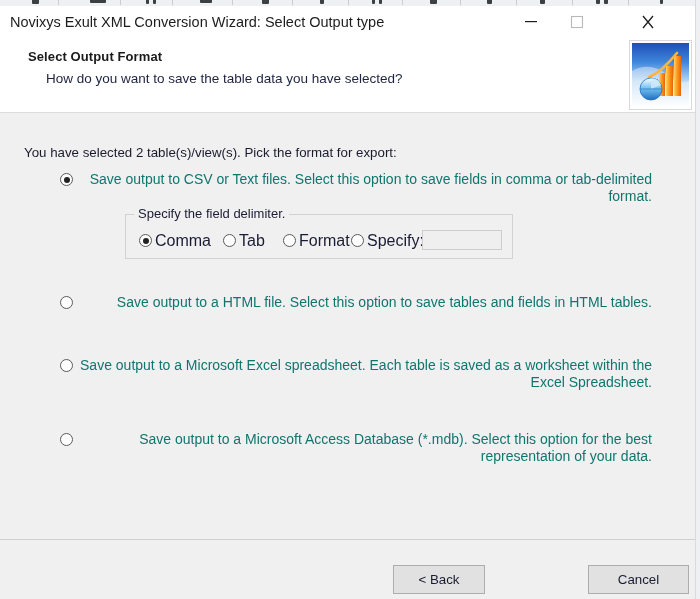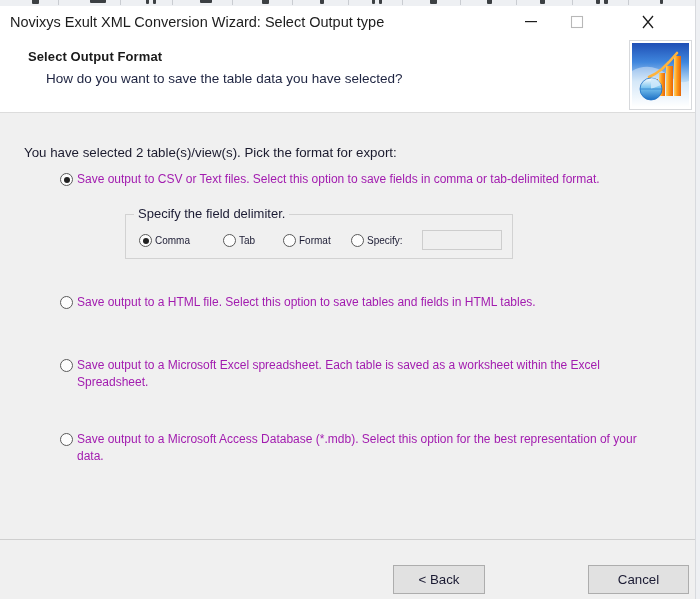--- a/index.html
+++ b/index.html
@@ -151,24 +151,25 @@
     content: "";
     position: absolute;
     left: 2.5px; top: 2.5px;
     width: 6px; height: 6px;
     border-radius: 50%;
     background: #222222;
   }
   .opt .lbl {
     display: block;
     margin-left: 17px;
-    font-size: 12px;
+    font-size: 14px;
     line-height: 17px;
-    color: #a21caf;
+    color: #0f766e;
     width: 575px;
+    text-align: right;
   }
   #opt-csv  { top: 58px; }
   #opt-html { top: 181px; }
   #opt-xls  { top: 244px; }
   #opt-mdb  { top: 318px; }
 
   
   #delim-group {
     position: absolute;
     left: 125px; top: 101px;
@@ -203,21 +204,21 @@
     content: "";
     position: absolute;
     left: 2.5px; top: 2.5px;
     width: 6px; height: 6px;
     border-radius: 50%;
     background: #222222;
   }
   .dopt .lbl {
     display: block;
     margin-left: 16px;
-    font-size: 10px;
+    font-size: 16px;
     line-height: 17px;
     color: #1b1b33;
     white-space: nowrap;
   }
   #dopt-comma   { left: 13px; }
   #dopt-tab     { left: 97px; }
   #dopt-space   { left: 157px; }
   #dopt-specify { left: 225px; }
 
   #specify-input {

